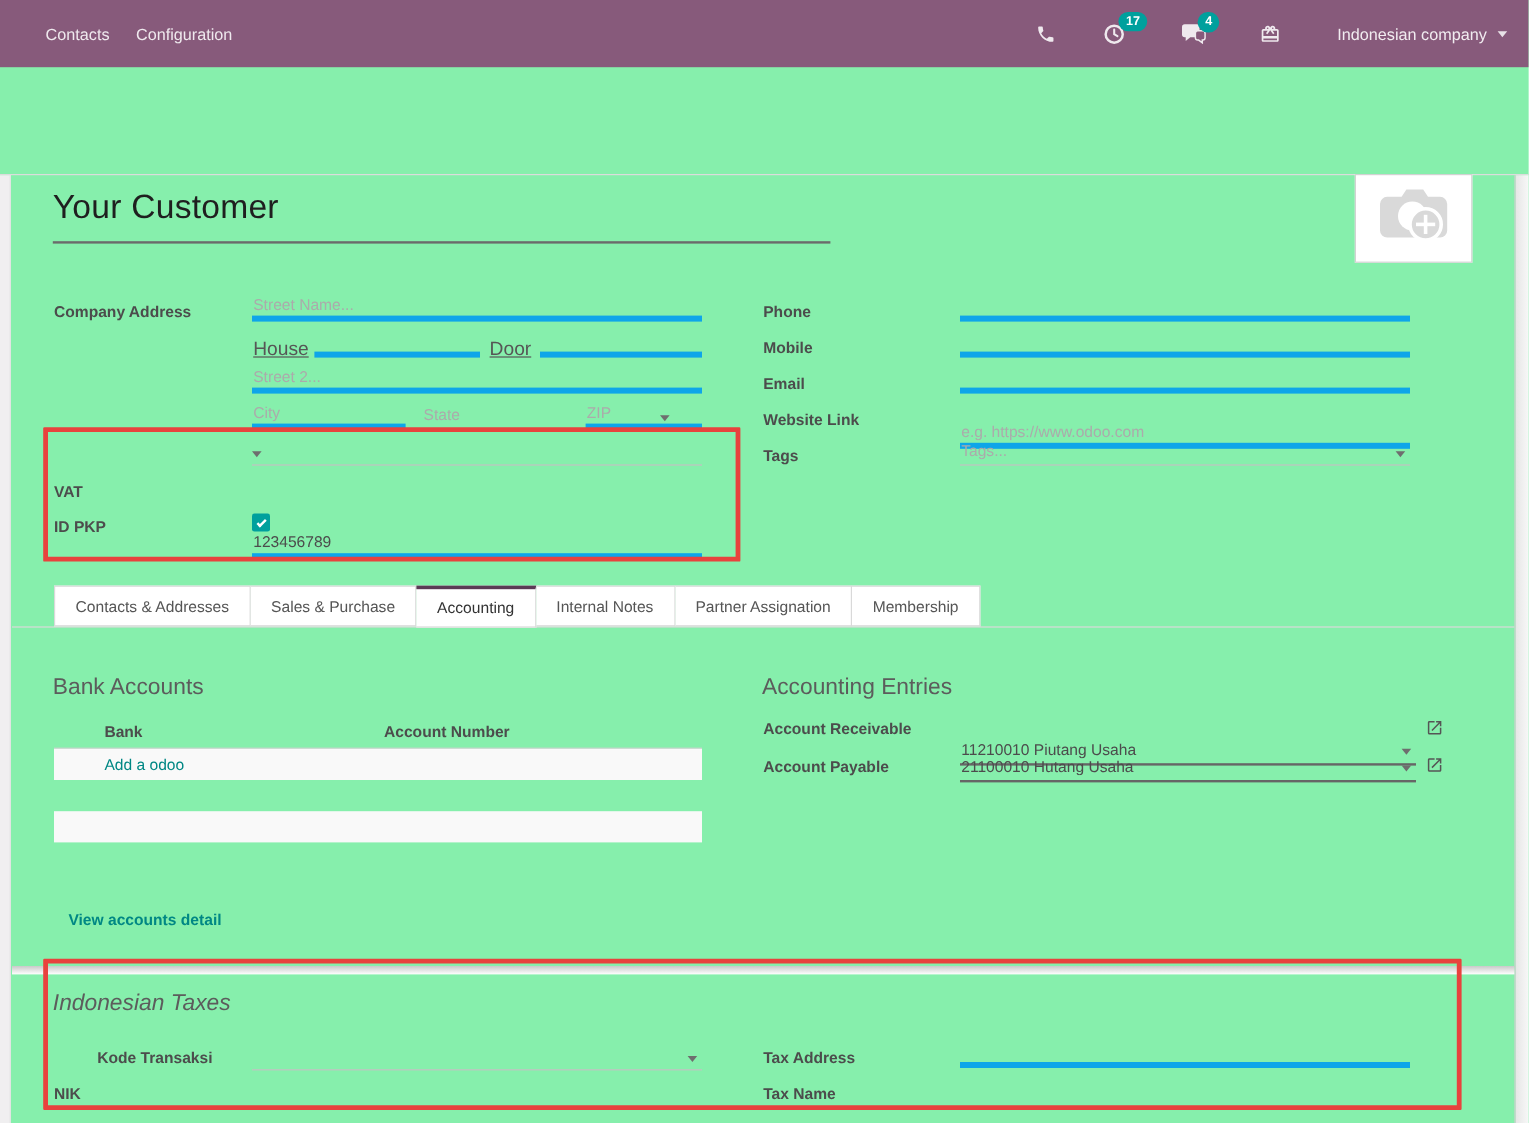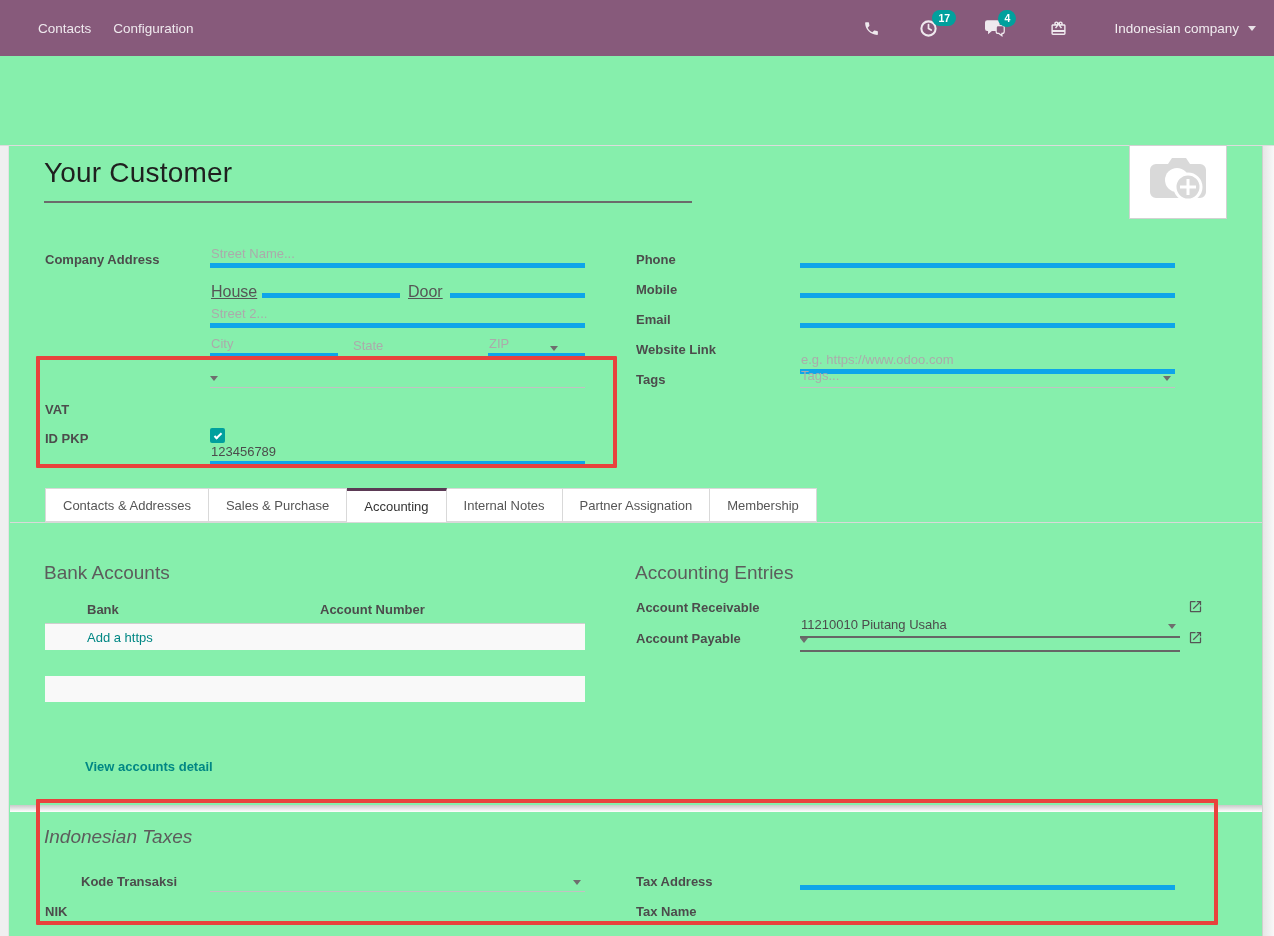--- a/index.html
+++ b/index.html
@@ -207,50 +207,51 @@
     <div class="tab">Membership</div>
   </div>
 
   <div class="section-title" style="left:44px; top:562px;">Bank Accounts</div>
   <div class="bank-table">
     <div class="bank-header">
       <div class="c1">Bank</div>
       <div class="c2">Account Number</div>
     </div>
     <div class="brow gray">
-      <span class="add-line">Add a https</span>
+      <span class="add-line">Add a odoo</span>
     </div>
     <div class="brow"></div>
     <div class="brow gray"></div>
   </div>
 
   <div class="section-title" style="left:635px; top:562px;">Accounting Entries</div>
 
   <div class="flabel" style="left:636px; top:600px;">Account Receivable</div>
   <div class="acc-value-wrap" style="top:600px;margin-top:12px;">
     <input class="finput" value="11210010 Piutang Usaha" style="">
     <span class="caret-down"></span>
   </div>
   <span class="ext-link" style="top:599px;">
     <svg width="15" height="15" viewBox="0 0 24 24">
         <path fill="#555" d="M19 19H5V5h7V3H5c-1.11 0-2 .9-2 2v14c0 1.1.89 2 2 2h14c1.1 0 2-.9 2-2v-7h-2v7zM14 3v2h3.59l-9.83 9.83 1.41 1.41L19 6.41V10h2V3h-7z"></path>
       </svg>
   </span>
 
   <div class="flabel" style="left:636px; top:631px;">Account Payable</div>
   <div class="acc-value-wrap" style="top:626px;">
+    <input class="finput" value="21100010 Hutang Usaha" style="">
     <span class="caret-down"></span>
   </div>
   <span class="ext-link" style="top:630px;">
     <svg width="15" height="15" viewBox="0 0 24 24">
         <path fill="#555" d="M19 19H5V5h7V3H5c-1.11 0-2 .9-2 2v14c0 1.1.89 2 2 2h14c1.1 0 2-.9 2-2v-7h-2v7zM14 3v2h3.59l-9.83 9.83 1.41 1.41L19 6.41V10h2V3h-7z"></path>
       </svg>
   </span>
 
-  <div class="teal-link" style="left:57px; top:759px;margin-left:28px;">View accounts detail</div>
+  <div class="teal-link" style="left:57px; top:759px;">View accounts detail</div>
 
   <div class="section-shadow"></div>
 
   <div class="section-title" style="left:44px; top:826px;font-style:italic;">Indonesian Taxes</div>
 
   <div class="flabel" style="left:45px; top:874px;padding-left:36px;">Kode Transaksi</div>
   <div class="select-wrap abs" style="left:210px; top:868px; width:375px;">
     <input class="finput" style="">
     <span class="caret-down"></span>
   </div>

